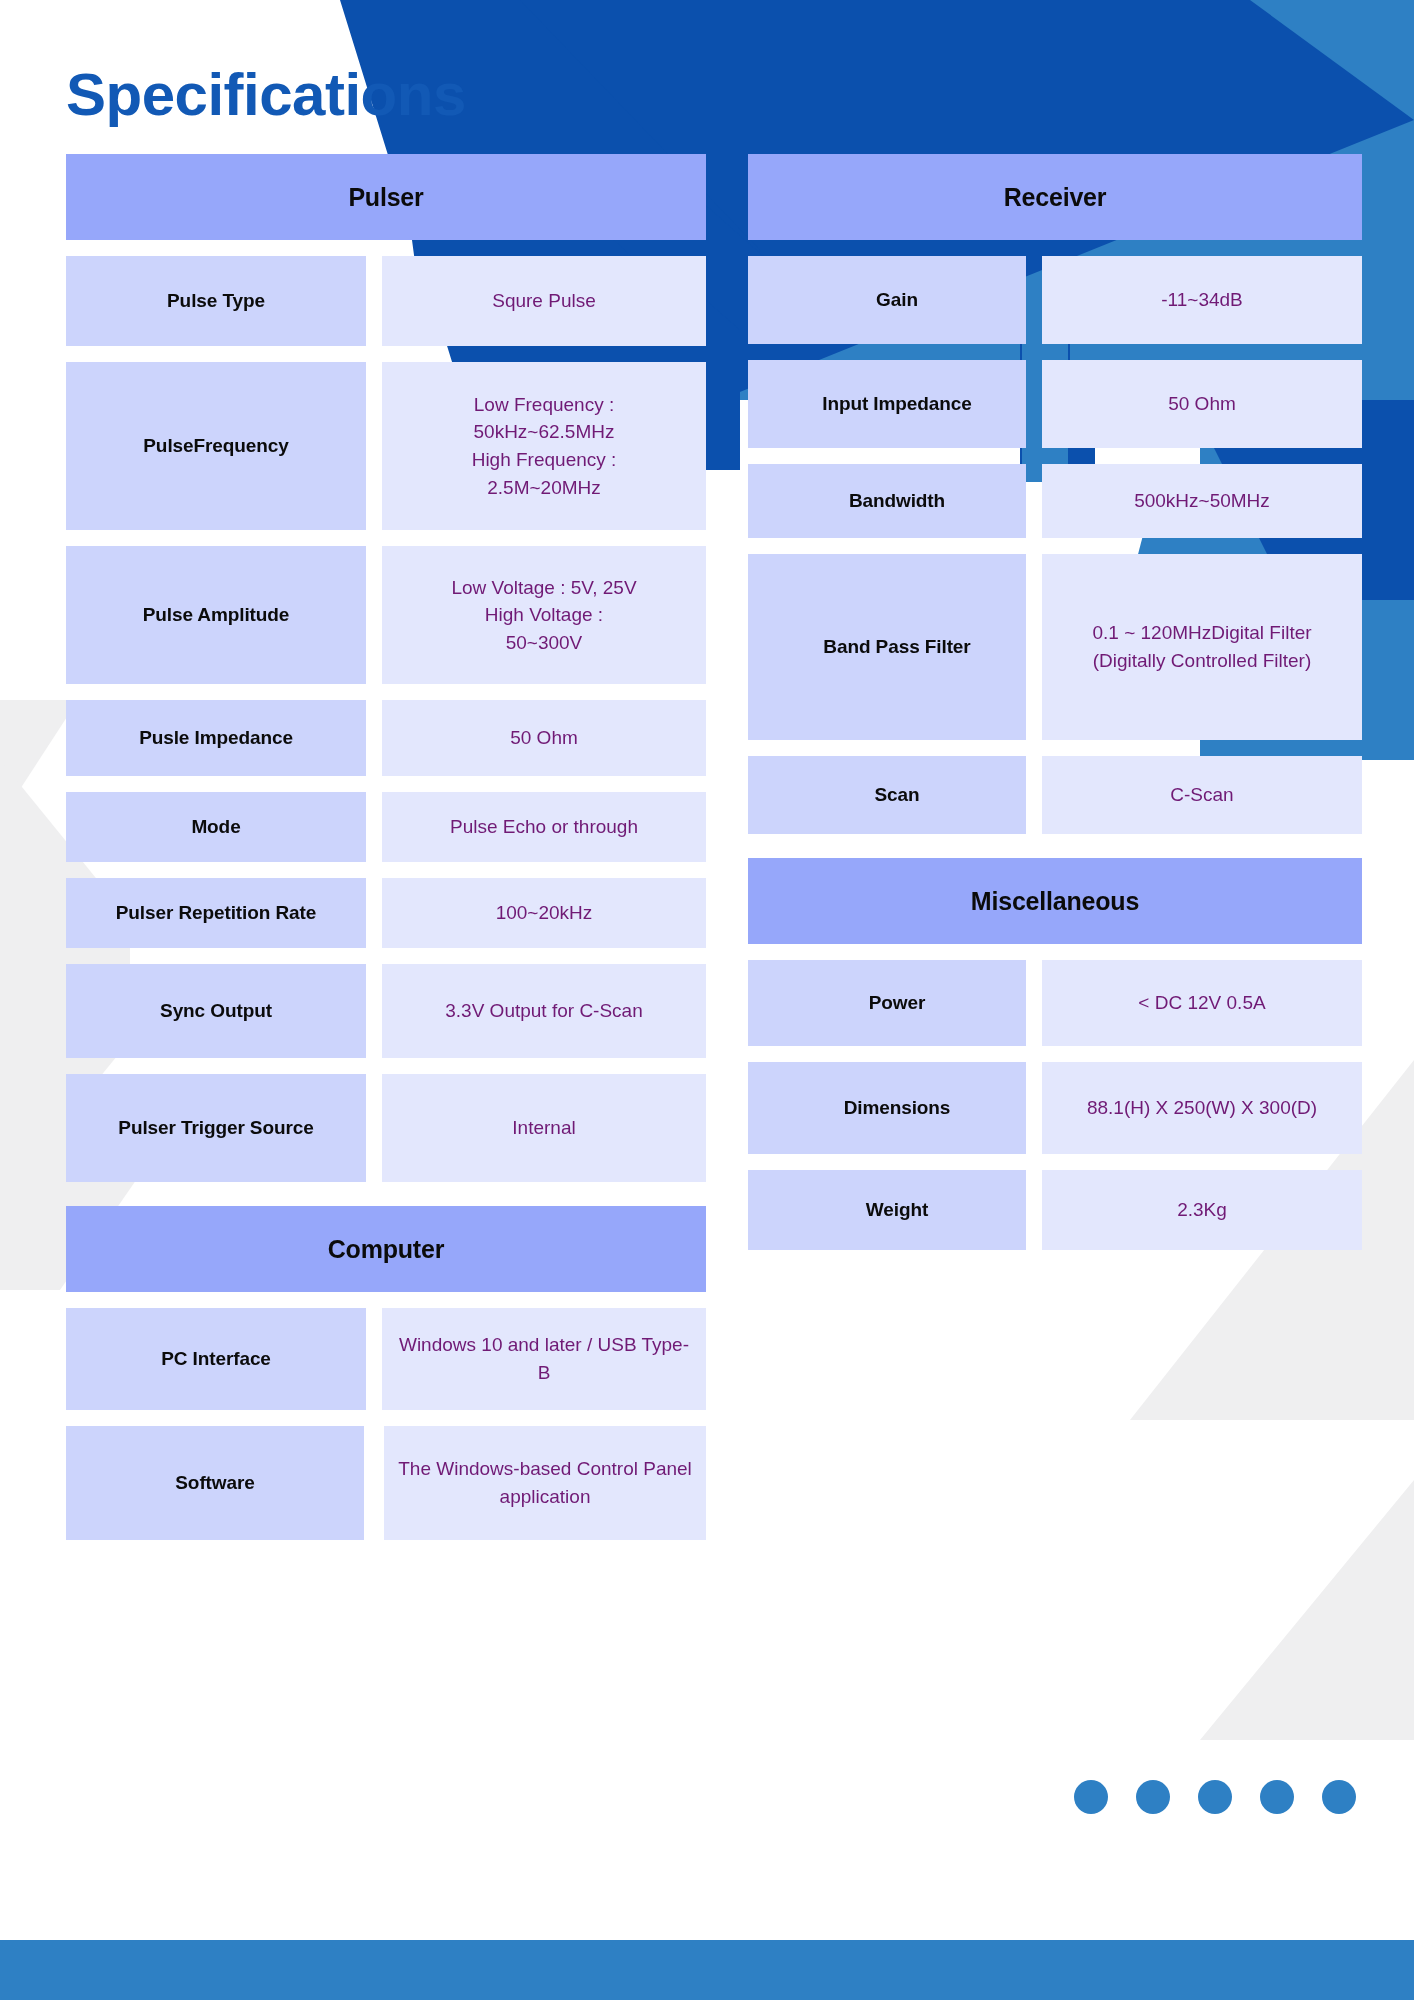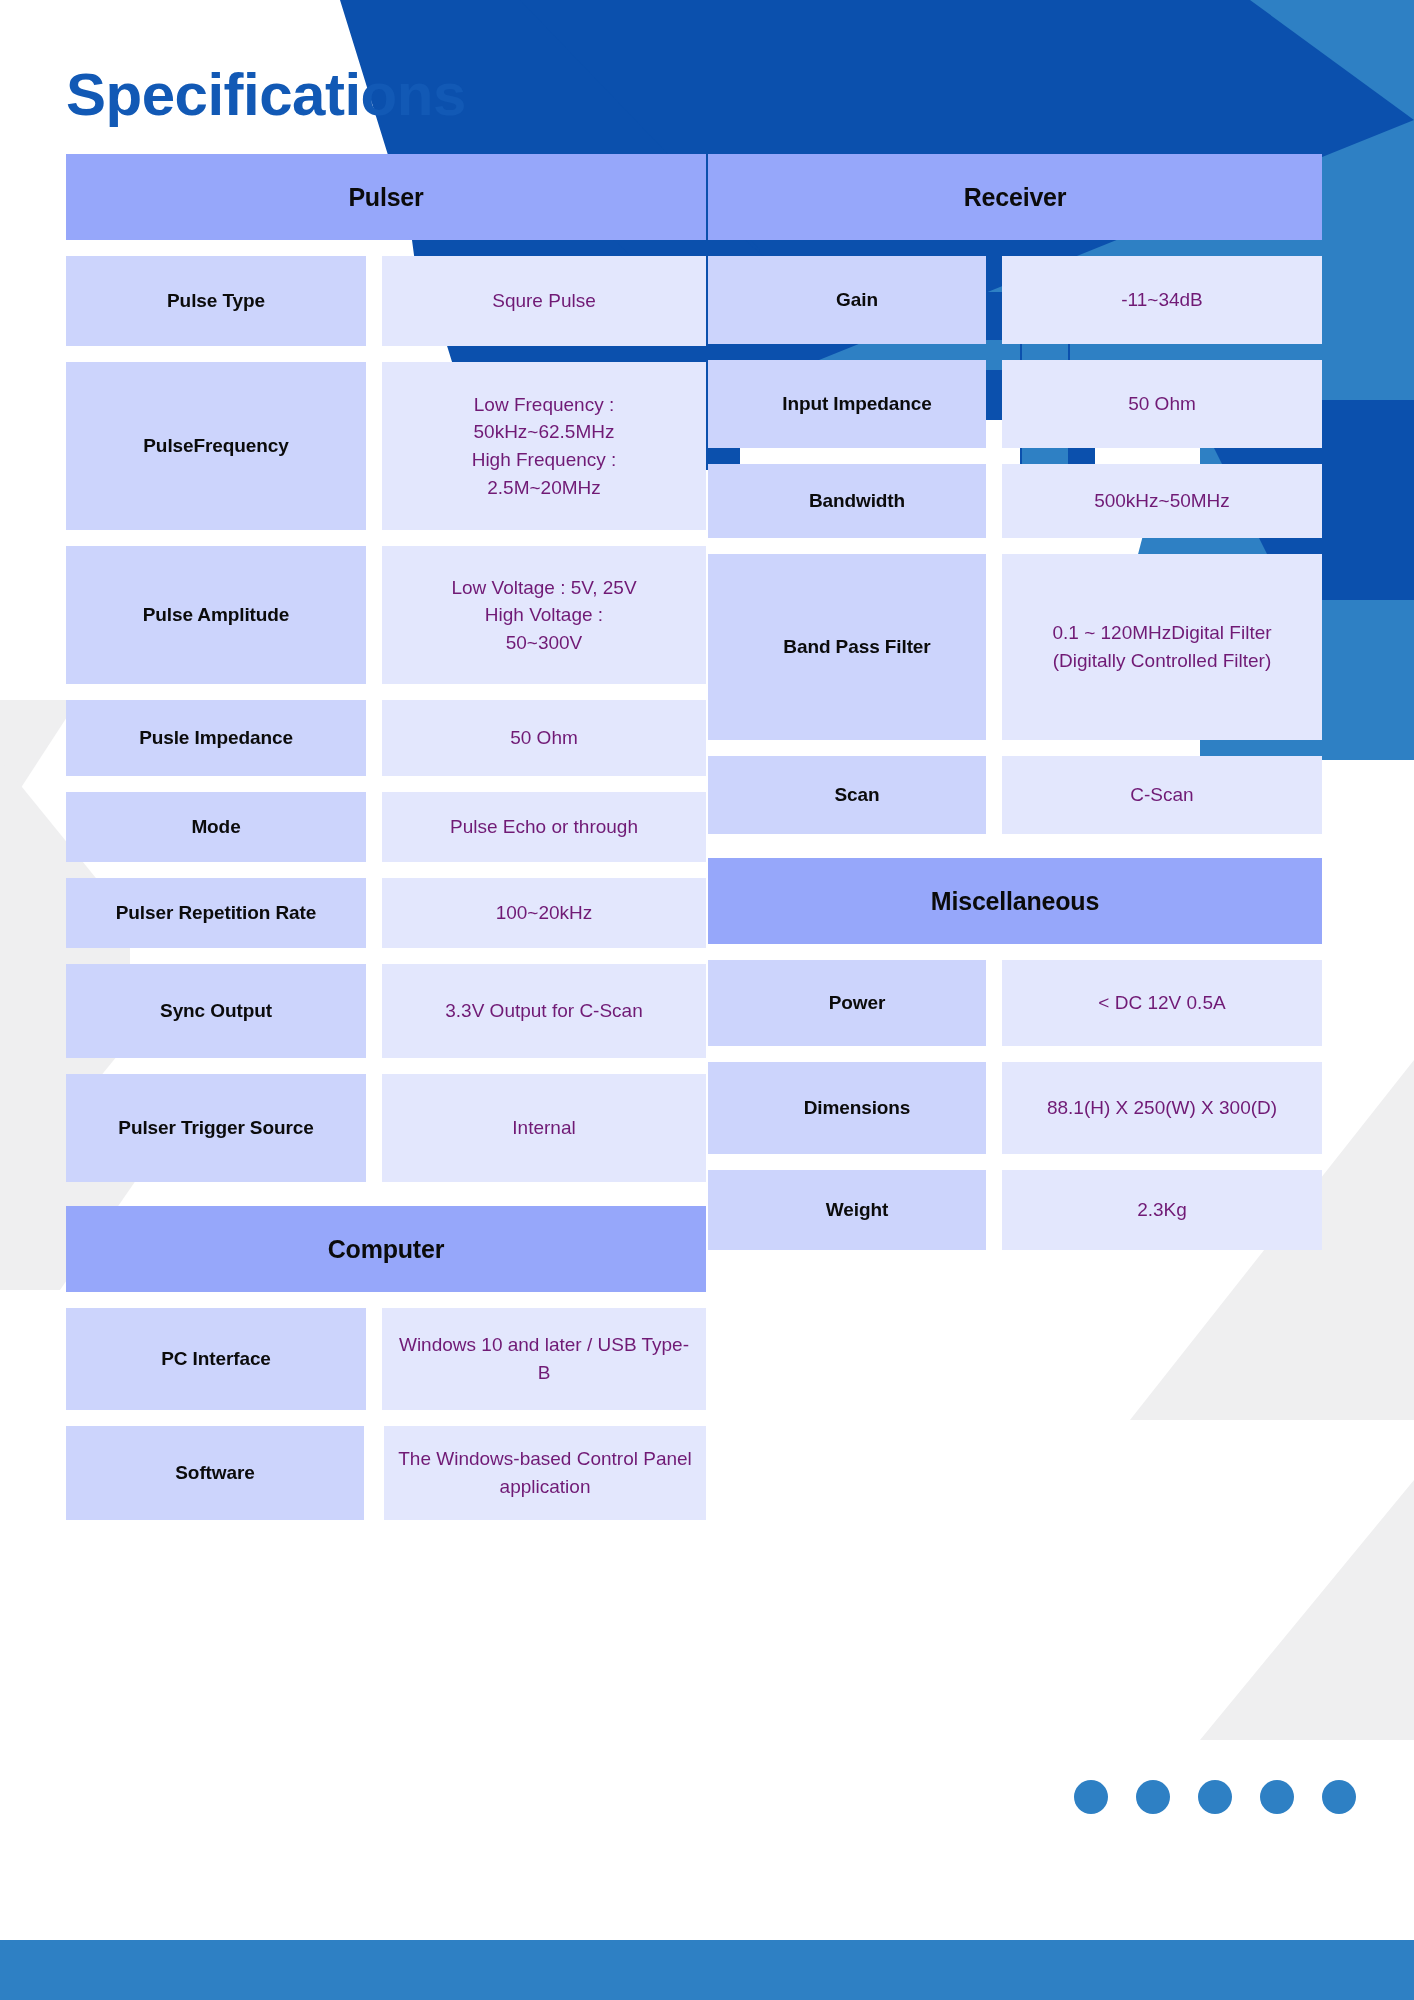--- a/index.html
+++ b/index.html
@@ -20,21 +20,21 @@
     font-size:60px;
     font-weight:bold;
     color:#1259b5;
     letter-spacing:-0.5px;
     z-index:6;
   }
 
   
   .col{position:absolute;z-index:5;}
   .col-left{left:66px;top:154px;width:640px;}
-  .col-right{left:708px;top:154px;width:614px;}
+  .col-right{left:748px;top:154px;width:614px;}
 
   .sect-header{
     background:#96a7fa;
     color:#0b0b0b;
     font-size:25px;
     font-weight:bold;
     text-align:center;
     display:flex;align-items:center;justify-content:center;
     height:86px;
     margin-bottom:16px;
@@ -81,21 +81,21 @@
   
   .h-a{height:90px;}
   .h-b{height:168px;}
   .h-c{height:138px;}
   .h-d{height:76px;}
   .h-e{height:70px;}
   .h-f{height:70px;}
   .h-g{height:94px;}
   .h-h{height:108px;}
   .h-i{height:102px;}
-  .h-j{height:94px;gap:20px;}
+  .h-j{height:114px;gap:20px;}
   
   .r-a{height:88px;}
   .r-b{height:88px;}
   .r-c{height:74px;}
   .r-d{height:186px;}
   .r-e{height:78px;}
   .r-f{height:86px;}
   .r-g{height:92px;}
   .r-h{height:80px;}
 

